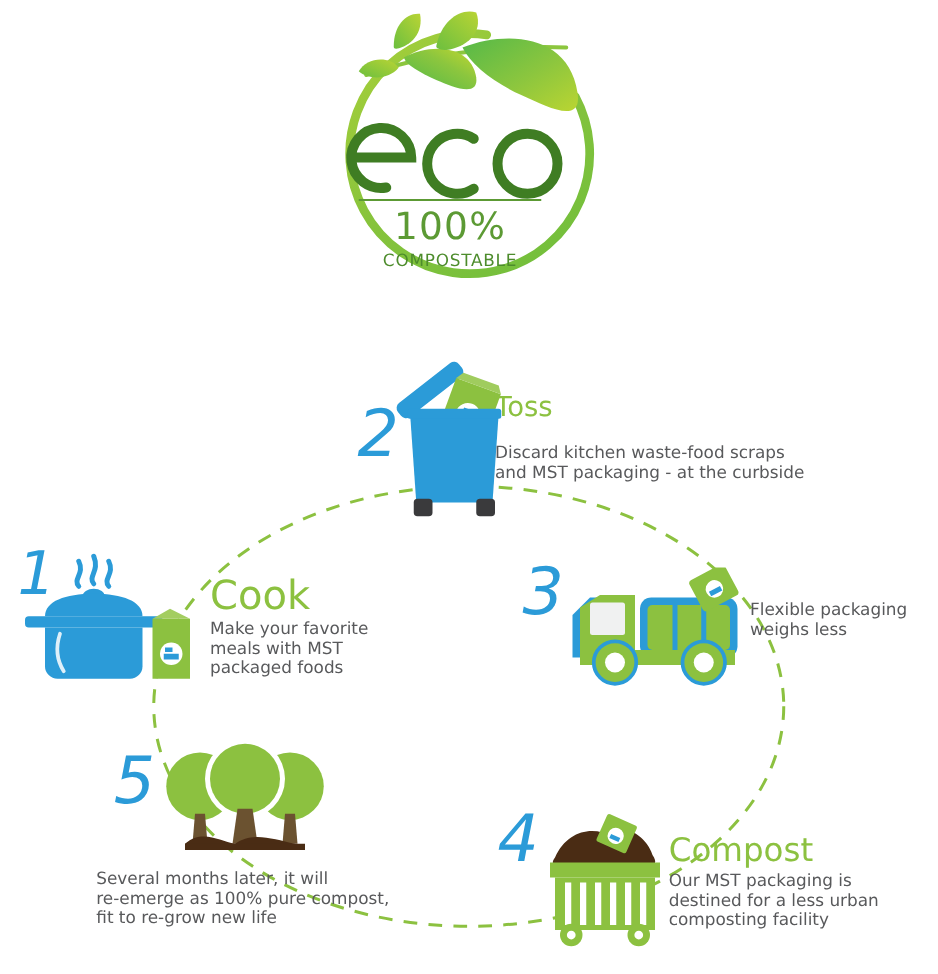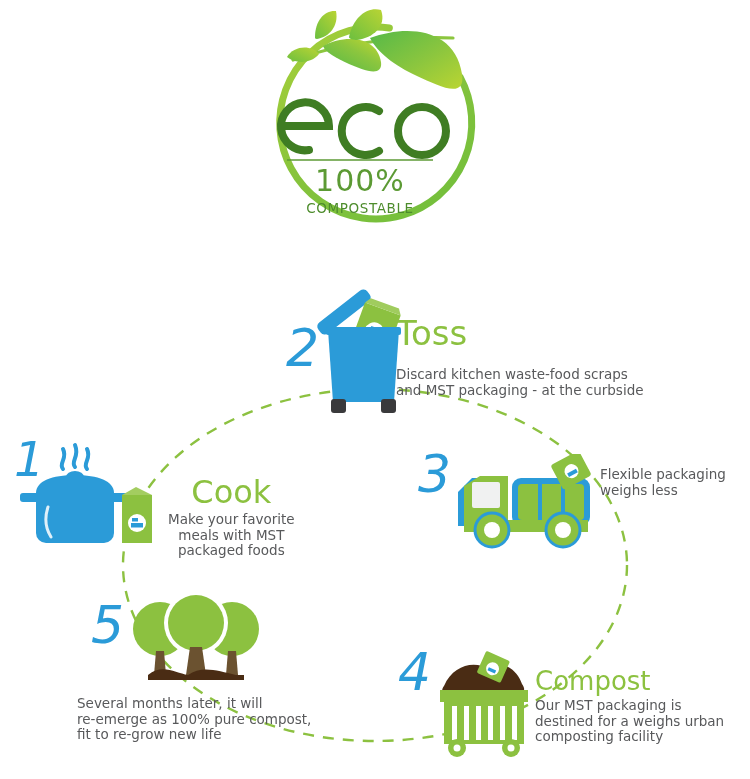--- a/index.html
+++ b/index.html
@@ -59,30 +59,30 @@
     line-height: 15.5px;
     color: #58595b;
     white-space: pre-line;
   }
 
   
   #step-toss { left: 0; top: 0; width: 750px; height: 430px; }
   #step-toss .step-num { left: 286px; top: 322px; font-size: 52px; }
   #toss-icon { position: absolute; left: 311px; top: 285px; }
   #toss-text { position: absolute; left: 396px; top: 316px; }
-  #toss-text .step-title { font-size: 34px; }
+  #toss-text .step-title { font-size: 22px; }
   #toss-text .step-desc { margin-top: 17px; }
 
   
   #step-reduce { left: 410px; top: 440px; width: 340px; height: 120px; }
   #step-reduce .step-num { left: 8px; top: 8px; font-size: 52px; }
   #reduce-icon { position: absolute; left: 40px; top: 14px; }
   #reduce-text { position: absolute; left: 190px; top: 18px; }
   #reduce-text .step-title { font-size: 34px; }
-  #reduce-text .step-desc { margin-top: 9px; }
+  #reduce-text .step-desc { margin-top: 23px; }
 
   
   #step-compost { left: 390px; top: 640px; width: 360px; height: 135px; }
   #step-compost .step-num { left: 8px; top: 6px; font-size: 52px; }
   #compost-icon { position: absolute; left: 42px; top: 8px; }
   #compost-text { position: absolute; left: 145px; top: 28px; }
   #compost-text .step-title { font-size: 26px; }
   #compost-text .step-desc { margin-top: 4px; }
 
   
@@ -90,21 +90,21 @@
   #plant-icon { position: absolute; left: 72px; top: 8px; }
   #step-plant .step-num { left: 31px; top: 14px; font-size: 52px; }
   #plant-text { position: absolute; left: 17px; top: 91px; }
   #plant-text .step-title { font-size: 34px; }
   #plant-text .step-desc { margin-top: 20px; }
 
   
   #step-cook { left: 0; top: 428px; width: 340px; height: 130px; }
   #step-cook .step-num { left: 14px; top: 7px; font-size: 48px; }
   #cook-icon { position: absolute; left: 18px; top: 13px; }
-  #cook-text { position: absolute; left: 168px; top: 48px; text-align: center; }
+  #cook-text { position: absolute; left: 168px; top: 32px; }
   #cook-text .step-title { font-size: 32px; }
   #cook-text .step-desc { margin-top: 4px; }
 </style>
 </head>
 <body>
 
 <div id="stage">
 
   <div class="eco-logo">
     <svg width="238" height="238" viewBox="0 0 238 238" xmlns="http://www.w3.org/2000/svg">
@@ -275,21 +275,21 @@
         <circle cx="25" cy="100" r="9" fill="#8cc140"></circle>
         <circle cx="25" cy="100" r="3.5" fill="#ffffff"></circle>
         <circle cx="79" cy="100" r="9" fill="#8cc140"></circle>
         <circle cx="79" cy="100" r="3.5" fill="#ffffff"></circle>
       </svg>
     </div>
 
     <div id="compost-text">
       <div class="step-title">Compost</div>
       <div class="step-desc">Our MST packaging is
-destined for a weighs urban
+destined for a less urban
 composting facility</div>
     </div>
   </div>
 
   <div class="step" id="step-plant">
     <div class="step-num">5</div>
 
     <div id="plant-icon">
       <svg width="128" height="90" viewBox="0 0 128 90" xmlns="http://www.w3.org/2000/svg">
 

